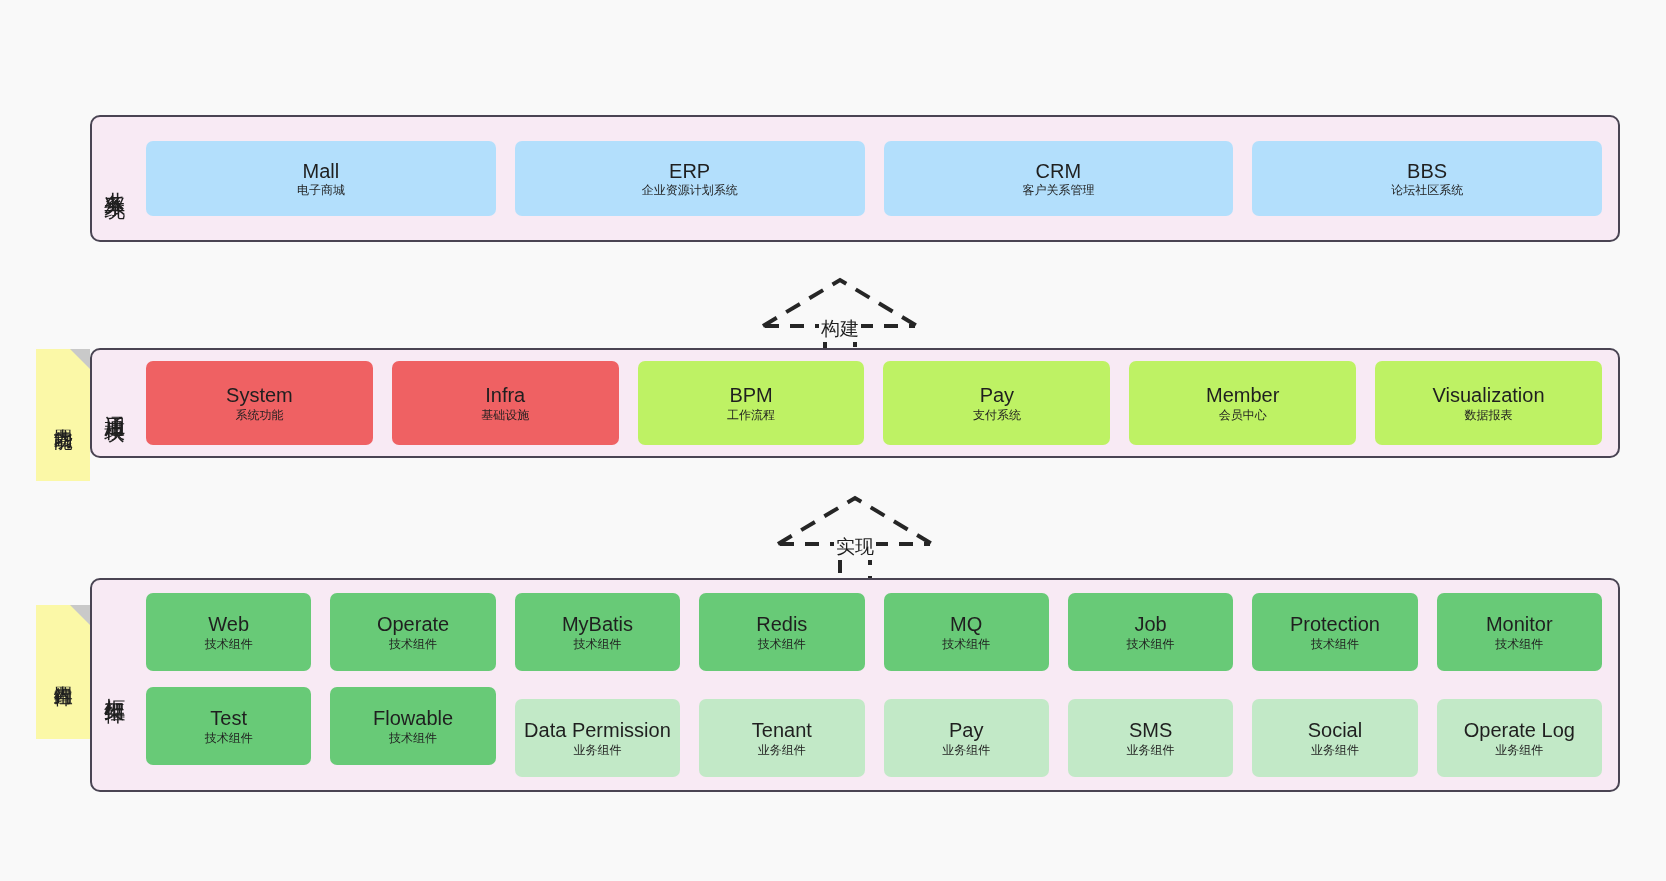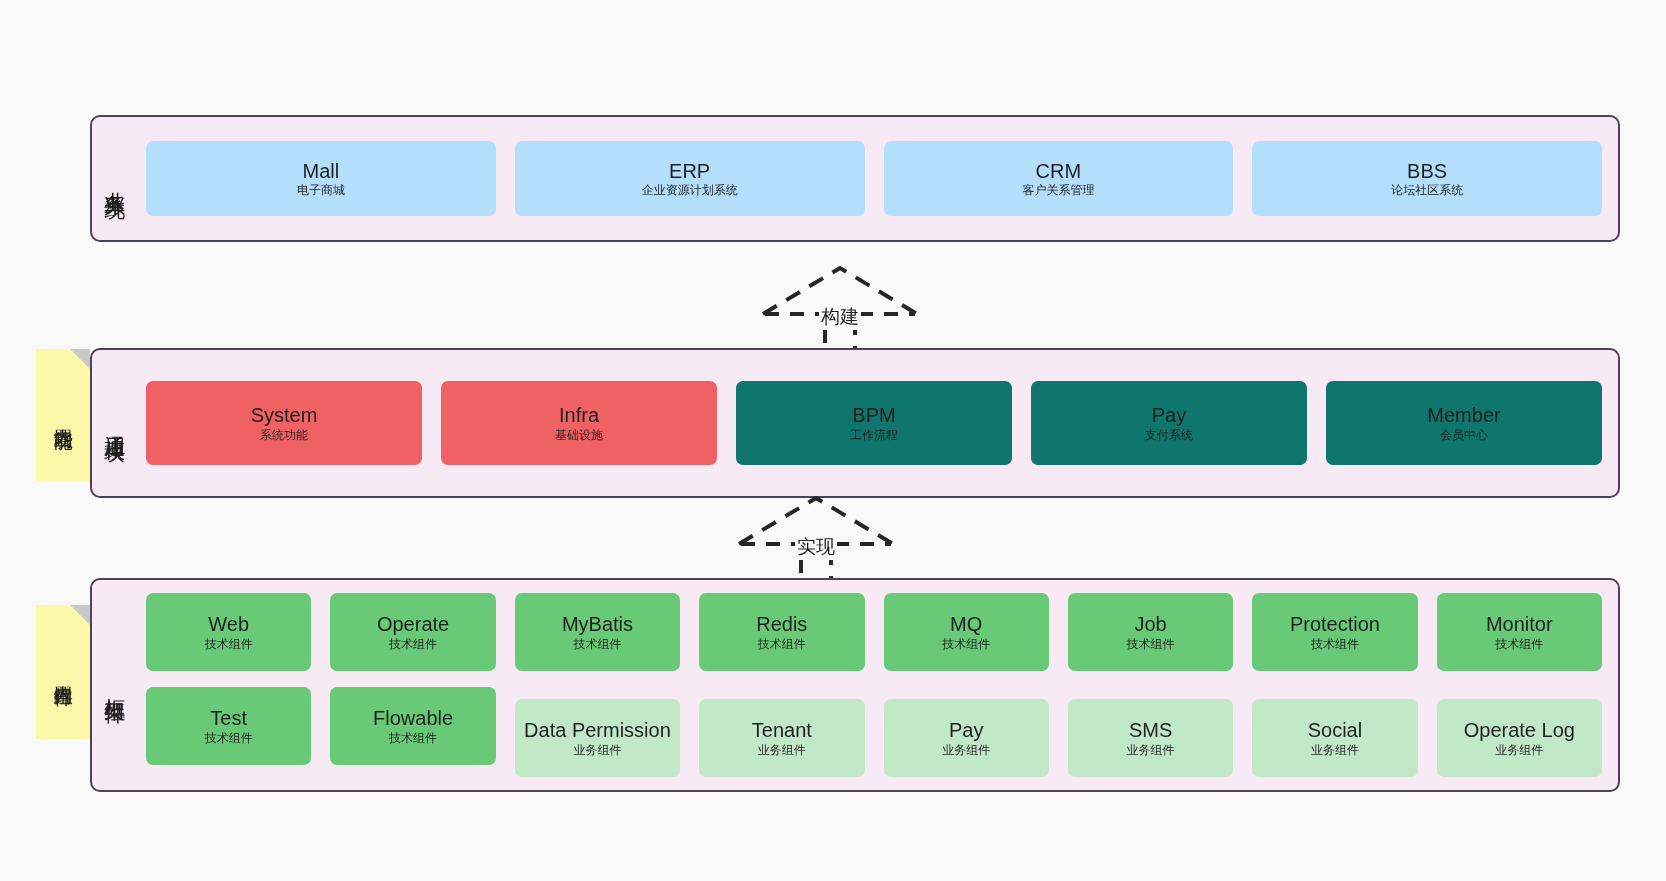--- a/index.html
+++ b/index.html
@@ -72,21 +72,21 @@
   }
   .box .t1 { font-size: 20px; }
   .box .t2 { font-size: 12px; }
 
   .h-biz  { height: 75px; }
   .h-mod  { height: 84px; }
   .h-comp { height: 78px; }
 
   .c-blue       { background: #b3dffc; }
   .c-red        { background: #ef6163; }
-  .c-pink       { background: #0f766e; }
+  .c-pink       { background: #bef264; }
   .c-green      { background: #68ca77; border-radius: 7px; }
   .c-lightgreen { background: #c2e9c7; margin-top: 12px; }
 
   
   .note {
     position: absolute;
     width: 54px;
     background: #fbf8a7;
     color: #1f1f1f;
     font-size: 19px;
@@ -152,34 +152,34 @@
           <span class="t2">客户关系管理</span>
         </div>
         <div class="box h-biz c-blue">
           <span class="t1">BBS</span>
           <span class="t2">论坛社区系统</span>
         </div>
       </div>
     </div>
   </div>
 
-  <div class="arrow" style="left:755px; top:262px;">
+  <div class="arrow" style="left:755px; top:274px;">
     <svg width="170" height="100" viewBox="0 0 170 100">
       <path d="M10 52 L70 52 L70 98 M100 98 L100 52 L160 52" fill="none" stroke="#262626" stroke-width="4" stroke-dasharray="14,11"></path>
       <path d="M8 52 L85 6 L162 52" fill="none" stroke="#262626" stroke-width="4" stroke-dasharray="16,11"></path>
     </svg>
     <span class="arrow-label">构建</span>
   </div>
 
   <div class="note" style="left:36px; top:349px; height:132px;">
     <span class="fold"></span>
     <span>内置功能</span>
   </div>
 
-  <div class="layer" style="left:90px; top:348px; width:1530px; height:150px;">
+  <div class="layer" style="left:90px; top:348px; width:1530px; height:110px;">
     <div class="layer-title">通用模块</div>
     <div class="layer-body">
       <div class="row">
         <div class="box h-mod c-red">
           <span class="t1">System</span>
           <span class="t2">系统功能</span>
         </div>
         <div class="box h-mod c-red">
           <span class="t1">Infra</span>
           <span class="t2">基础设施</span>
@@ -189,25 +189,29 @@
           <span class="t2">工作流程</span>
         </div>
         <div class="box h-mod c-pink">
           <span class="t1">Pay</span>
           <span class="t2">支付系统</span>
         </div>
         <div class="box h-mod c-pink">
           <span class="t1">Member</span>
           <span class="t2">会员中心</span>
         </div>
+        <div class="box h-mod c-pink">
+          <span class="t1">Visualization</span>
+          <span class="t2">数据报表</span>
+        </div>
       </div>
     </div>
   </div>
 
-  <div class="arrow" style="left:731px; top:492px;text-align:right;">
+  <div class="arrow" style="left:770px; top:492px;text-align:right;">
     <svg width="170" height="100" viewBox="0 0 170 100">
       <path d="M10 52 L70 52 L70 98 M100 98 L100 52 L160 52" fill="none" stroke="#262626" stroke-width="4" stroke-dasharray="14,11"></path>
       <path d="M8 52 L85 6 L162 52" fill="none" stroke="#262626" stroke-width="4" stroke-dasharray="16,11"></path>
     </svg>
     <span class="arrow-label">实现</span>
   </div>
 
   <div class="note" style="left:36px; top:605px; height:134px;">
     <span class="fold"></span>
     <span>内置组件</span>

